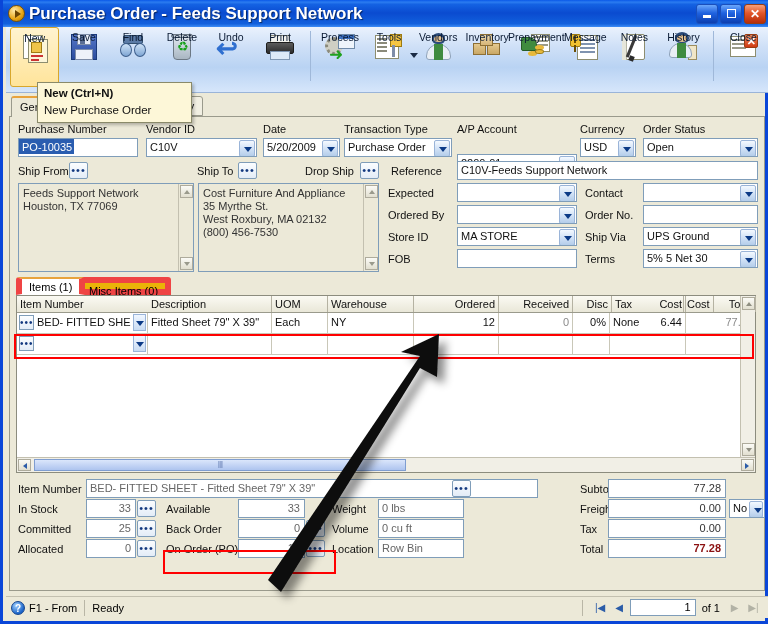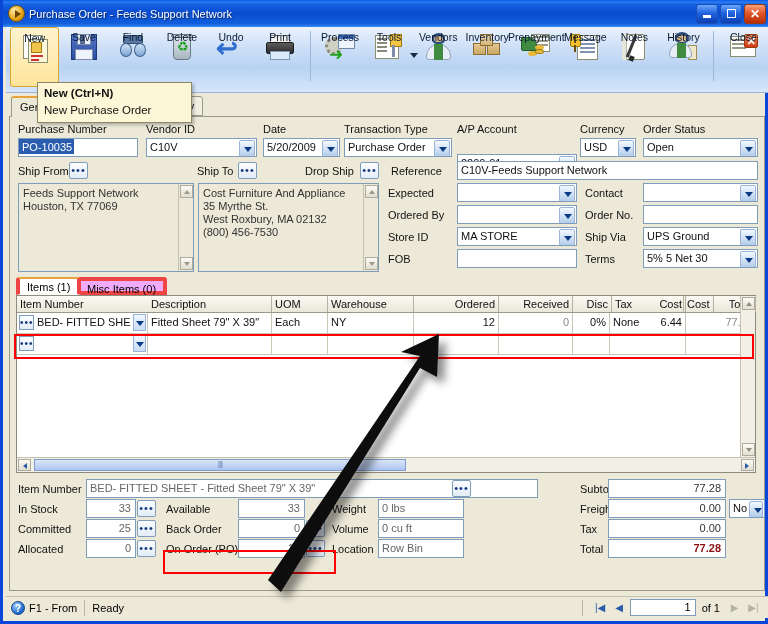--- a/index.html
+++ b/index.html
@@ -16,21 +16,21 @@
     position:absolute; left:0; top:0; width:768px; height:27px;
     background:linear-gradient(180deg,#0a58e8 0%,#2b7cf0 8%,#1462e3 16%,#0a4bd0 48%,#1160dd 88%,#3d8cf5 100%);
     display:flex; align-items:center; padding:0 2px;
   }
   .title-icon{
     width:17px;height:17px;margin:0 4px 0 3px;border-radius:50%;
     background:radial-gradient(circle at 35% 30%,#ffe9a8,#e8a412 60%,#a86d05);
     border:1px solid #7a5102; display:flex;align-items:center;justify-content:center;flex:none;
   }
   .title-icon i{ display:block;width:0;height:0;border-left:6px solid #6b4402;border-top:4px solid transparent;border-bottom:4px solid transparent;margin-left:2px;}
-  .title-text{ color:#fff;font-weight:normal;font-size:11px;text-shadow:1px 1px 1px rgba(0,0,0,.55); white-space:nowrap;}
+  .title-text{ color:#fff;font-weight:bold;font-size:17px;text-shadow:1px 1px 1px rgba(0,0,0,.55); white-space:nowrap;}
   .wbtns{ margin-left:auto; display:flex; gap:2px; padding-right:3px;}
   .wbtn{ width:22px;height:20px;border:1px solid #1a4fbb;border-radius:3px;
     background:linear-gradient(180deg,#6ba7fb,#1f62e0 45%,#0c3fb0);
     display:flex;align-items:center;justify-content:center;position:relative;}
   .wbtn.close{ background:linear-gradient(180deg,#f8a07a,#e2562a 45%,#b62d08); border-color:#9a3c12;}
   .wbtn .m{ width:8px;height:3px;background:#fff;margin-top:6px;}
   .wbtn .x{ width:9px;height:9px;border:1.5px solid #fff;}
   .wbtn .c{ color:#fff;font-size:12px;font-weight:bold;line-height:1;}
 
   
@@ -162,21 +162,21 @@
     background:linear-gradient(180deg,#fbfbf6,#e2dfd0); border:1px solid #aeab9c; }
   .addr .sb .ar.up{ top:1px;} .addr .sb .ar.dn{ bottom:1px;}
   .addr .sb .ar:after{ content:""; position:absolute; left:3px; width:0;height:0;
     border-left:3px solid transparent;border-right:3px solid transparent;}
   .addr .sb .ar.up:after{ top:4px; border-bottom:4px solid #9a9a8c;}
   .addr .sb .ar.dn:after{ top:4px; border-top:4px solid #9a9a8c;}
 
   
   .itemtabs{ position:absolute; left:6px; top:160px; width:740px; height:18px;}
   .itab{ position:absolute; top:0; height:18px; padding:2px 7px 0 7px; font-size:11px;
-    border:4px solid #ef4444; background:#f0abfc; border-radius:3px 3px 0 0;}
+    border:6px solid #ef4444; background:#eab308; border-radius:3px 3px 0 0;}
   .itab.active{ background:#fff; border-top:2px solid #e8a33d; border-bottom:1px solid #fff; z-index:4;}
 
   .grid{ position:absolute; left:6px; top:178px; width:740px; height:178px;
     background:#fff; border:1px solid #8c8c7e;}
   .ghead{ position:absolute; left:0; top:0; right:0; height:17px;
     background:linear-gradient(180deg,#fbfaf3,#e9e7d8); border-bottom:1px solid #9a9a8c;}
   .gh{ position:absolute; top:0; height:16px; font-size:11px; color:#111; padding:2px 3px 0 3px;
     border-right:1px solid #b5b2a2; white-space:nowrap; overflow:hidden;}
   .gh.r{ text-align:right;}
   .grow{ position:absolute; left:0; right:0; height:21px; border-bottom:1px solid #c9c7b8;}

